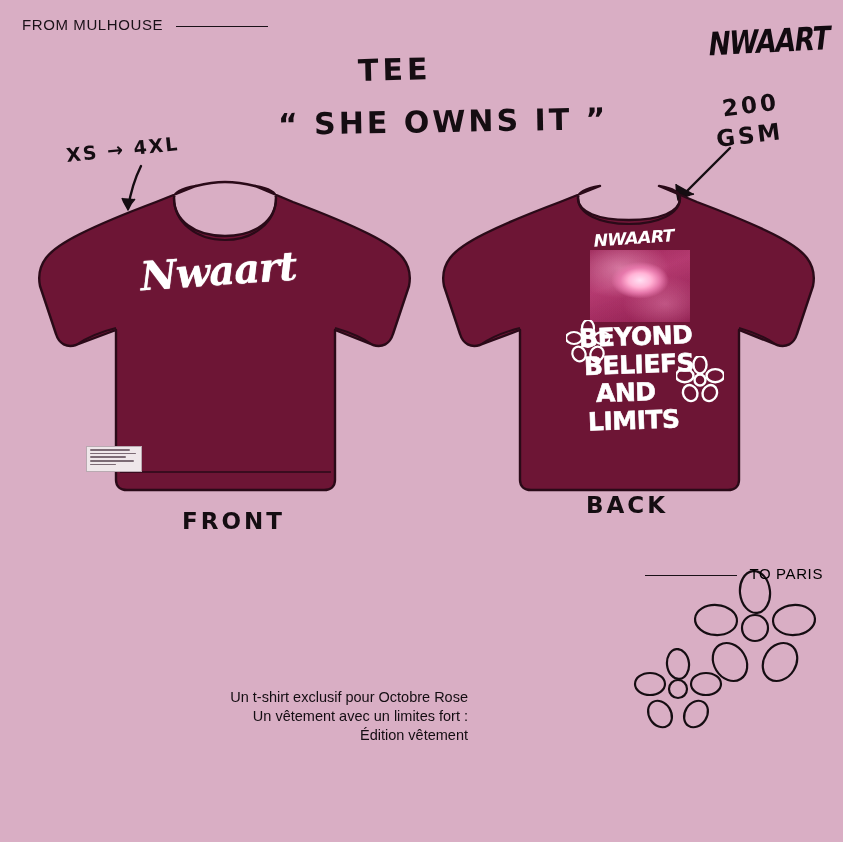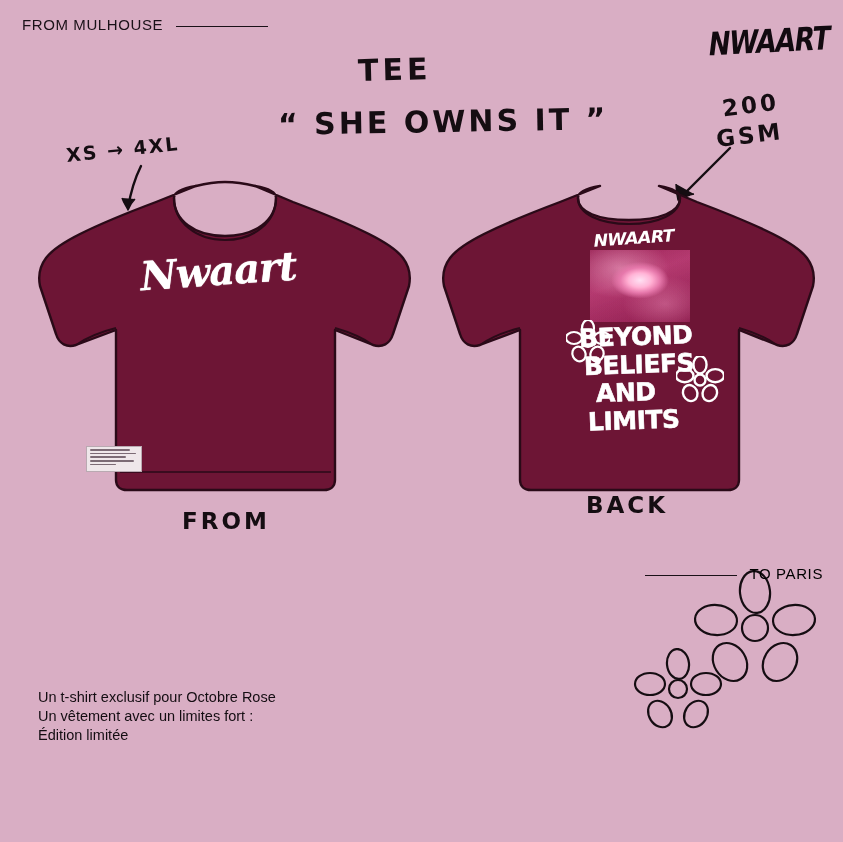--- a/index.html
+++ b/index.html
@@ -231,21 +231,21 @@
     </svg>
     <div class="front-logo" style="left:116px; top:67px;">Nwaart</div>
     <div class="care-label" style="left:62px; top:266px; width:56px; height:26px;">
       <div class="care-line" style="width:40px;"></div>
       <div class="care-line" style="width:46px;"></div>
       <div class="care-line" style="width:36px;"></div>
       <div class="care-line" style="width:44px;"></div>
       <div class="care-line" style="width:26px;"></div>
     </div>
   </div>
-  <div class="abs hand hand-med" style="left:182px; top:508px;">FROM</div>
+  <div class="abs hand hand-med" style="left:182px; top:508px;">FRONT</div>
 
   <div class="shirt-wrap" style="left:428px; top:180px; width:390px; height:320px;">
     <svg class="shirt-svg" width="390" height="320" viewBox="0 0 390 320">
       <path d="M150 18
                C150 12, 160 8, 172 6
                L132 22
                C108 31, 76 44, 56 54
                C40 62, 28 70, 22 78
                C16 86, 14 96, 16 106
                L32 154
@@ -323,24 +323,24 @@
     <g fill="none" stroke="#150d12" stroke-width="2.2">
       <ellipse cx="46" cy="16" rx="11" ry="15" transform="rotate(-6 46 16)"></ellipse>
       <ellipse cx="74" cy="36" rx="15" ry="11"></ellipse>
       <ellipse cx="64" cy="66" rx="11" ry="14" transform="rotate(32 64 66)"></ellipse>
       <ellipse cx="28" cy="66" rx="11" ry="14" transform="rotate(-32 28 66)"></ellipse>
       <ellipse cx="18" cy="36" rx="15" ry="11"></ellipse>
       <circle cx="46" cy="41" r="9"></circle>
     </g>
   </svg>
 
-  <div class="desc" style="left:38px; top:688px; width:430px;">
+  <div class="desc" style="left:38px; top:688px; width:430px;text-align:right;">
     <div>Un t-shirt exclusif pour Octobre Rose</div>
     <div>Un vêtement avec un limites fort :</div>
-    <div>Édition limitée</div>
+    <div>Édition vêtement</div>
   </div>
 
   <div class="to-paris" style="right:20px; bottom:26px;">
     <span class="rule" style="width:92px; margin-right:8px;"></span>
     <span>TO PARIS</span>
   </div>
 
 </div>
 
 </body></html>

